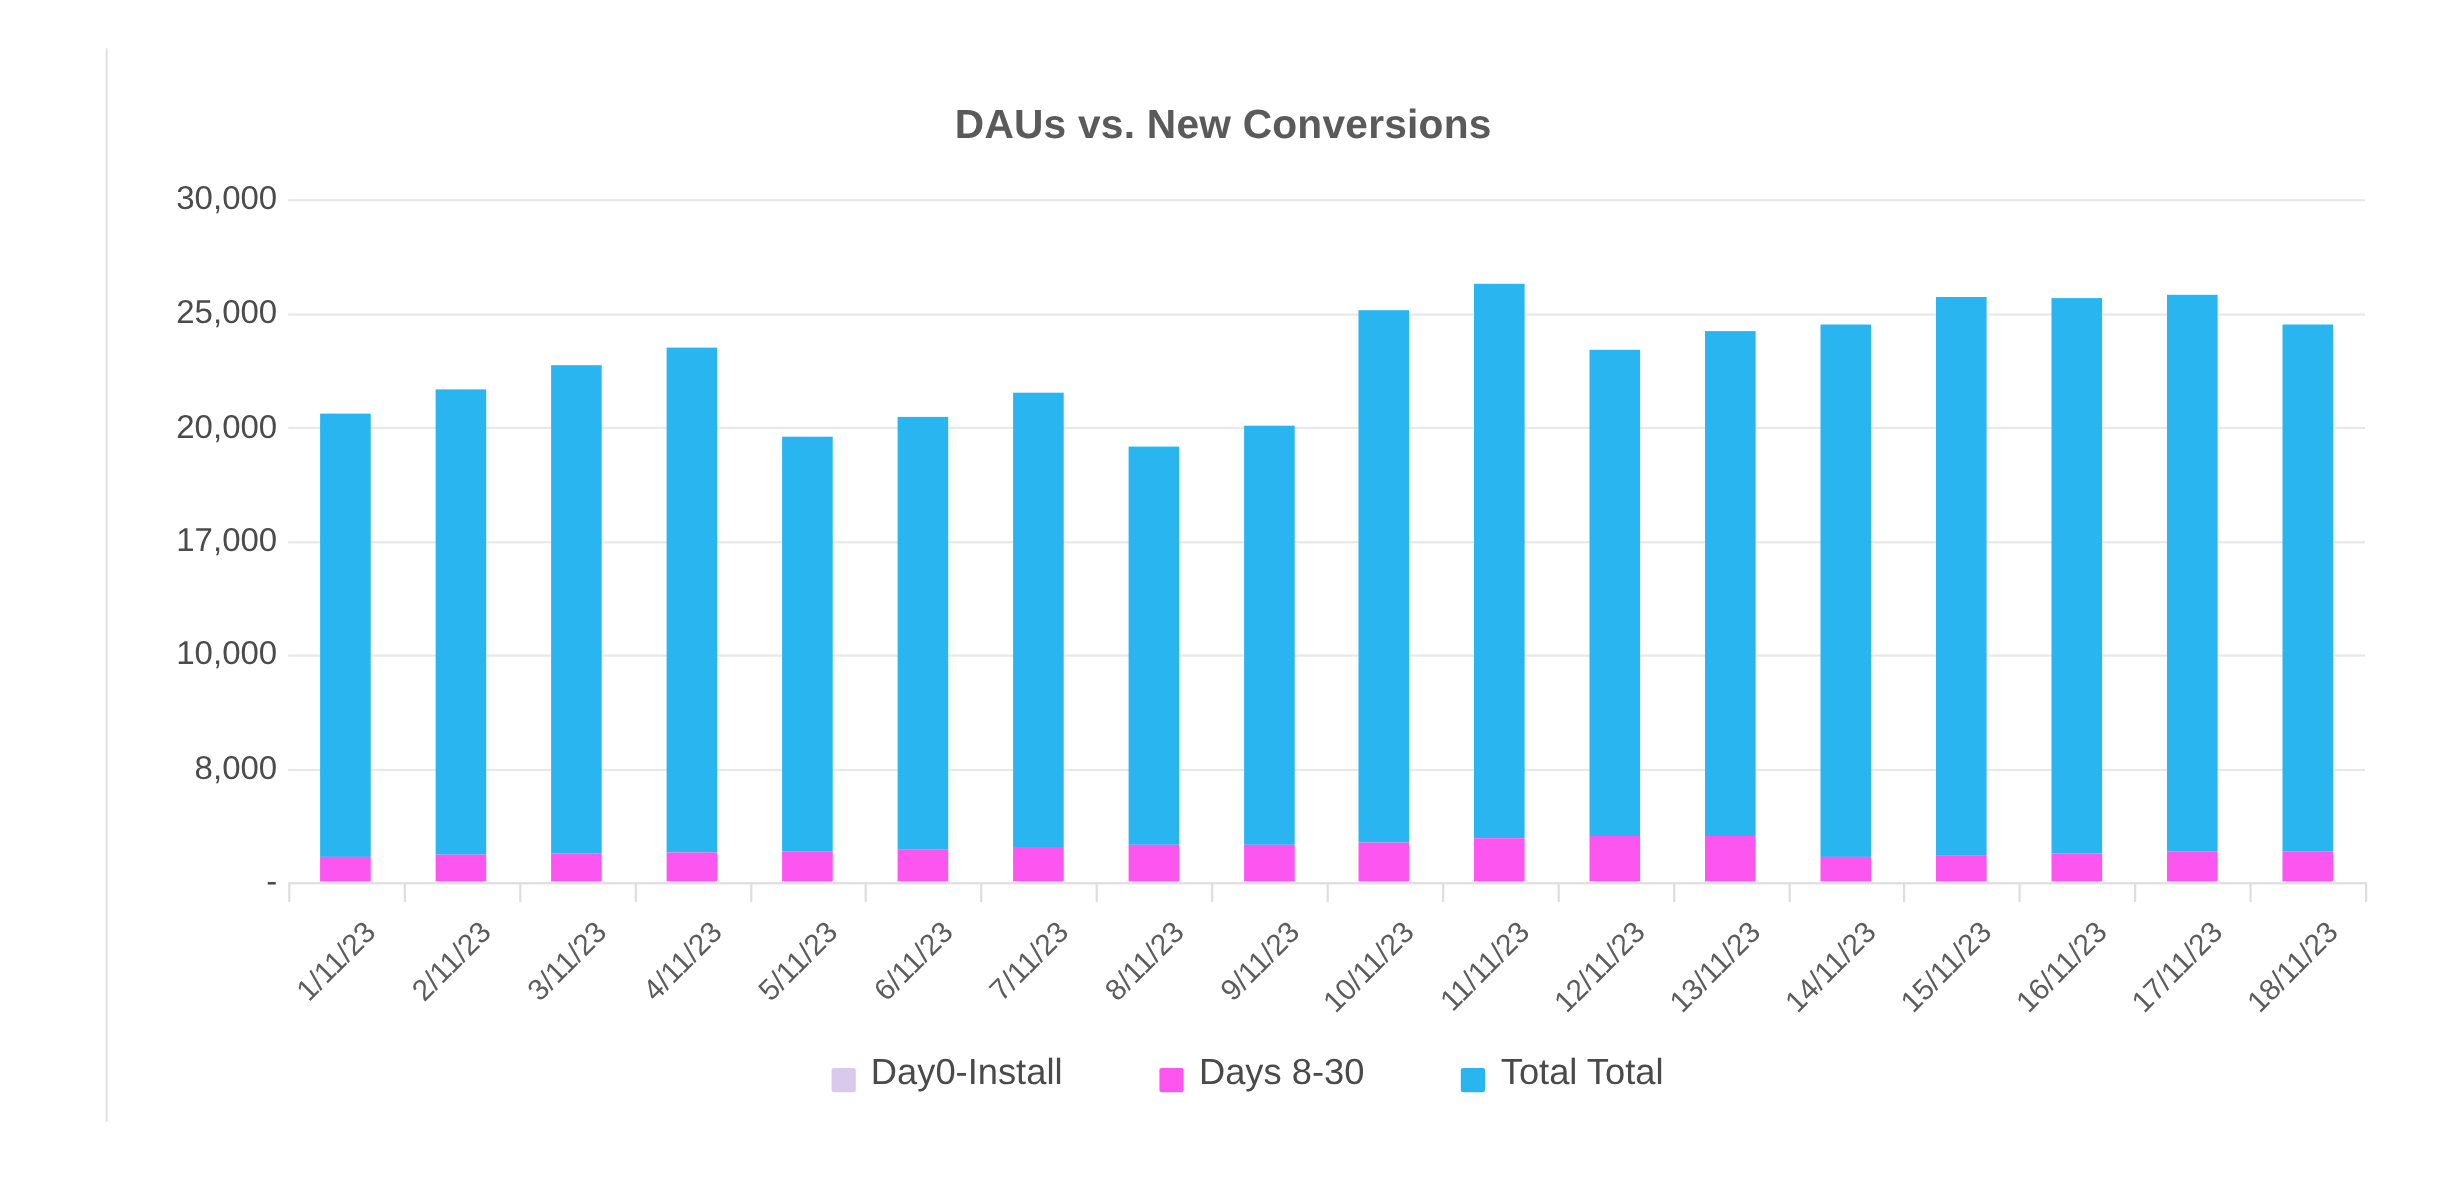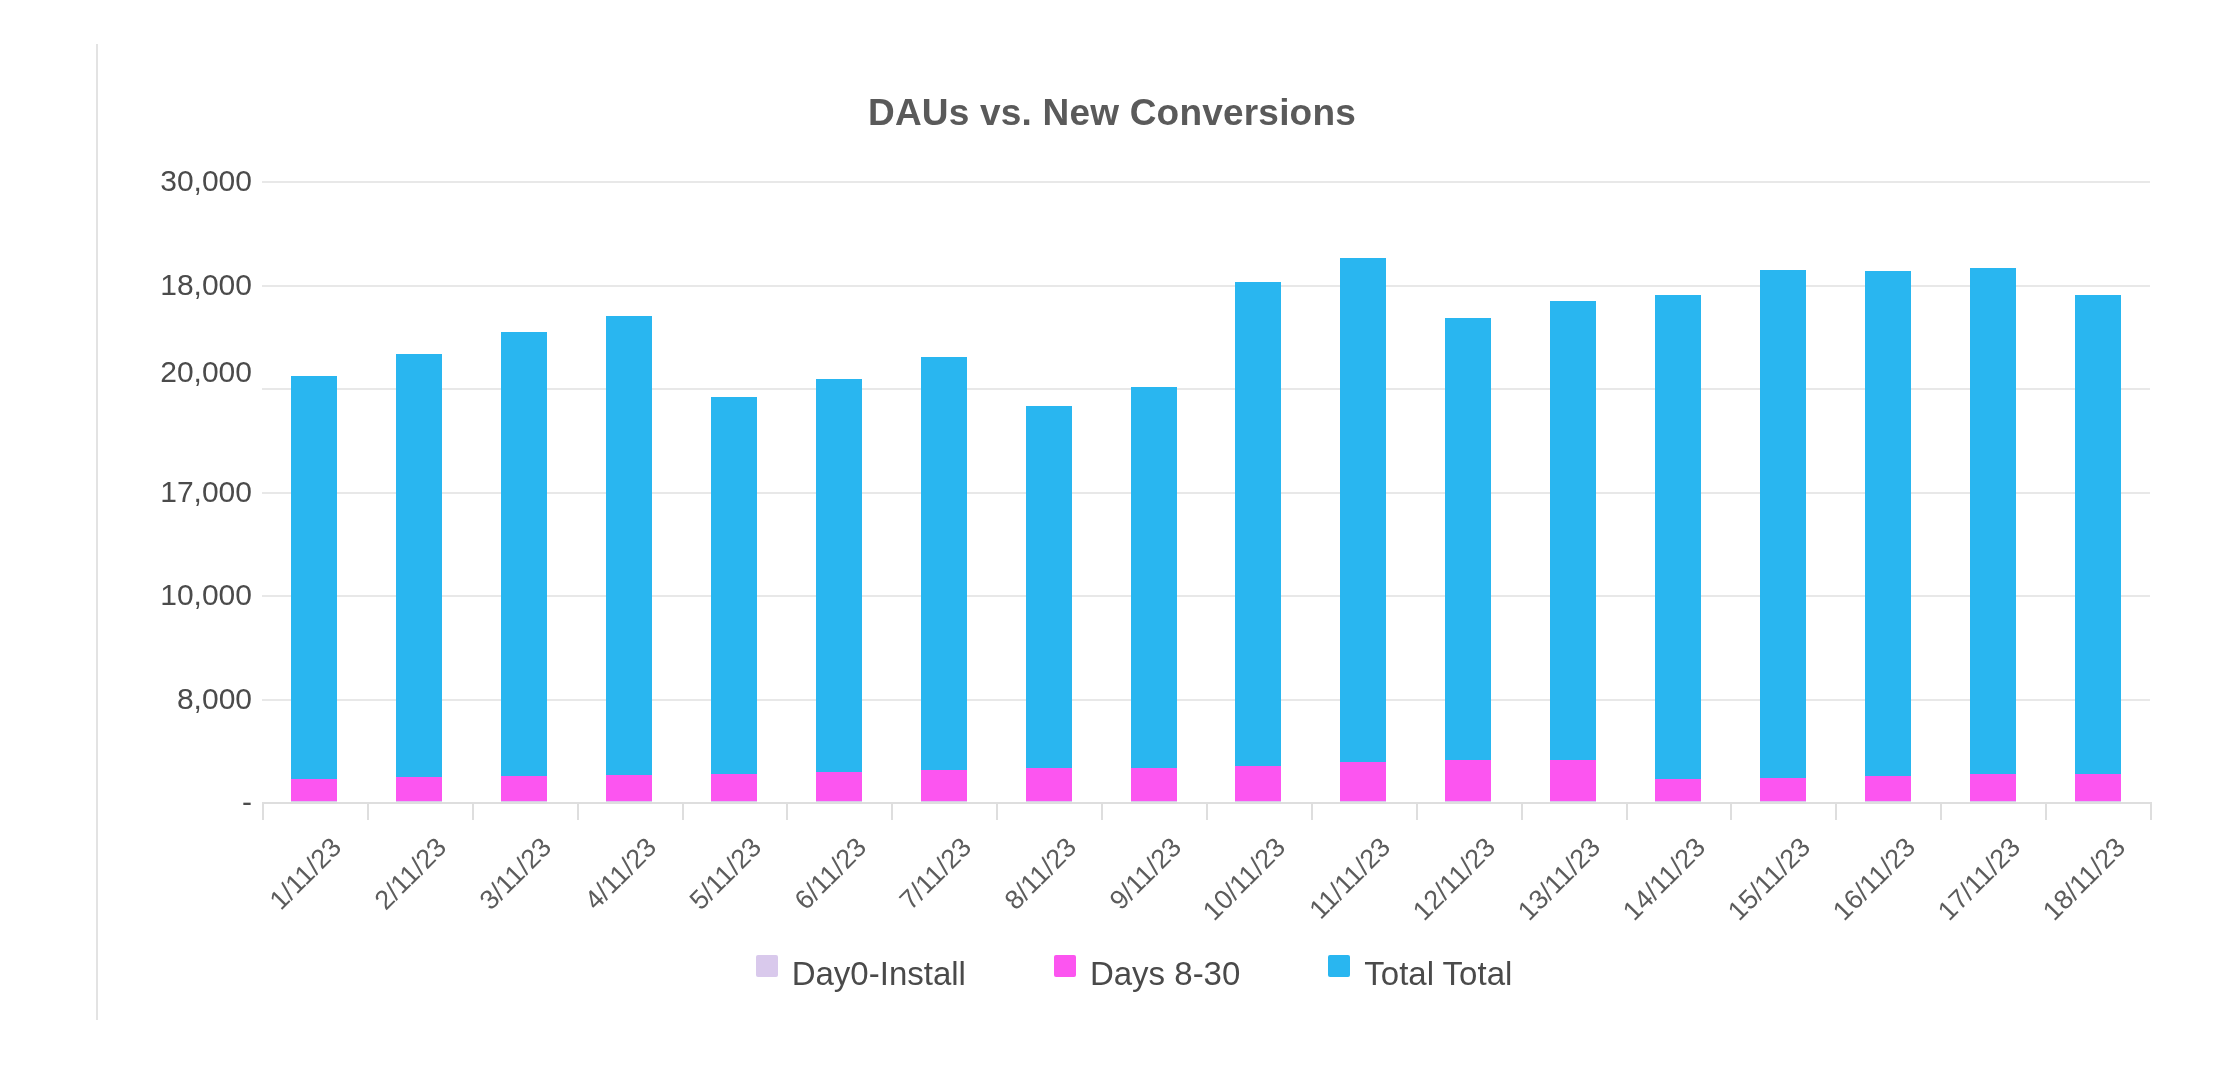--- a/index.html
+++ b/index.html
@@ -126,21 +126,21 @@
     left: 0;
     top: 955px;
     width: 2224px;
     display: flex;
     justify-content: center;
     align-items: center;
     gap: 44px;
   }
   .legend-item {
     display: flex;
-    align-items: flex-start;
+    align-items: flex-end;
     gap: 14px;
     padding-left: 44px;
   }
   .legend-swatch {
     width: 22px;
     height: 22px;
     border-radius: 2px;
     display: inline-block;
   }
   .legend-label {
@@ -153,22 +153,22 @@
 <body>
 
 <div id="app">
 
   <div class="left-rule"></div>
 
   <div class="chart-title">DAUs vs. New Conversions</div>
 
   <div class="y-axis" id="y-axis">
       <div class="tick" style="top: 0px;">30,000</div>
-      <div class="tick" style="top: 103.5px;">18,000</div>
-      <div class="tick" style="top: 191px;">20,000</div>
+      <div class="tick" style="top: 103.5px;">25,000</div>
+      <div class="tick" style="top: 208px;">20,000</div>
       <div class="tick" style="top: 310.5px;">17,000</div>
       <div class="tick" style="top: 414px;">10,000</div>
       <div class="tick" style="top: 517.5px;">8,000</div>
       <div class="tick" style="top: 621px;">-</div>
     </div>
 
   <div class="plot" id="plot">
       <div class="gridline" style="top: 0px;"></div>
       <div class="gridline" style="top: 103.5px;"></div>
       <div class="gridline" style="top: 207px;"></div>

